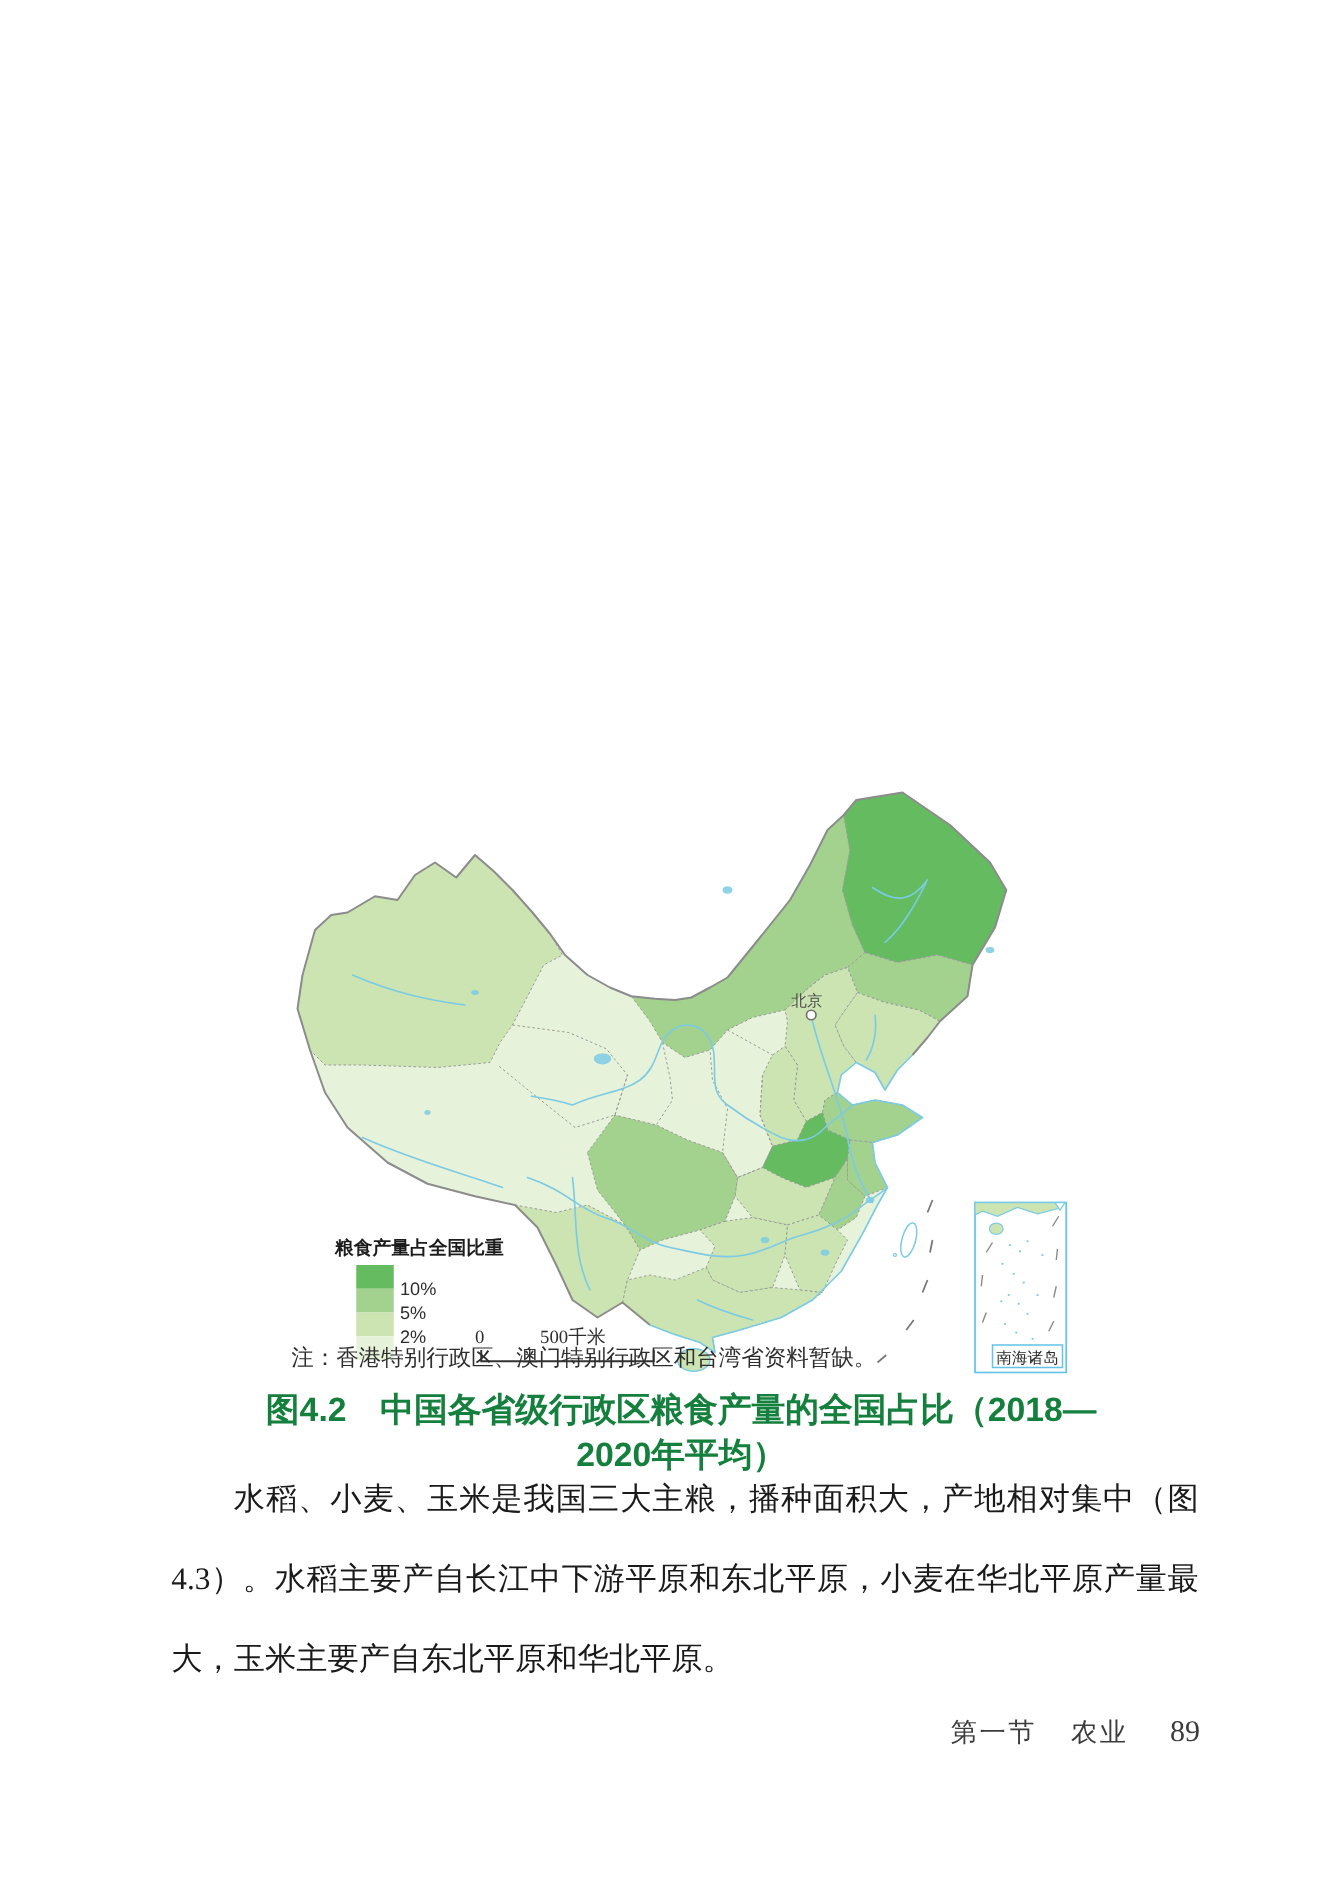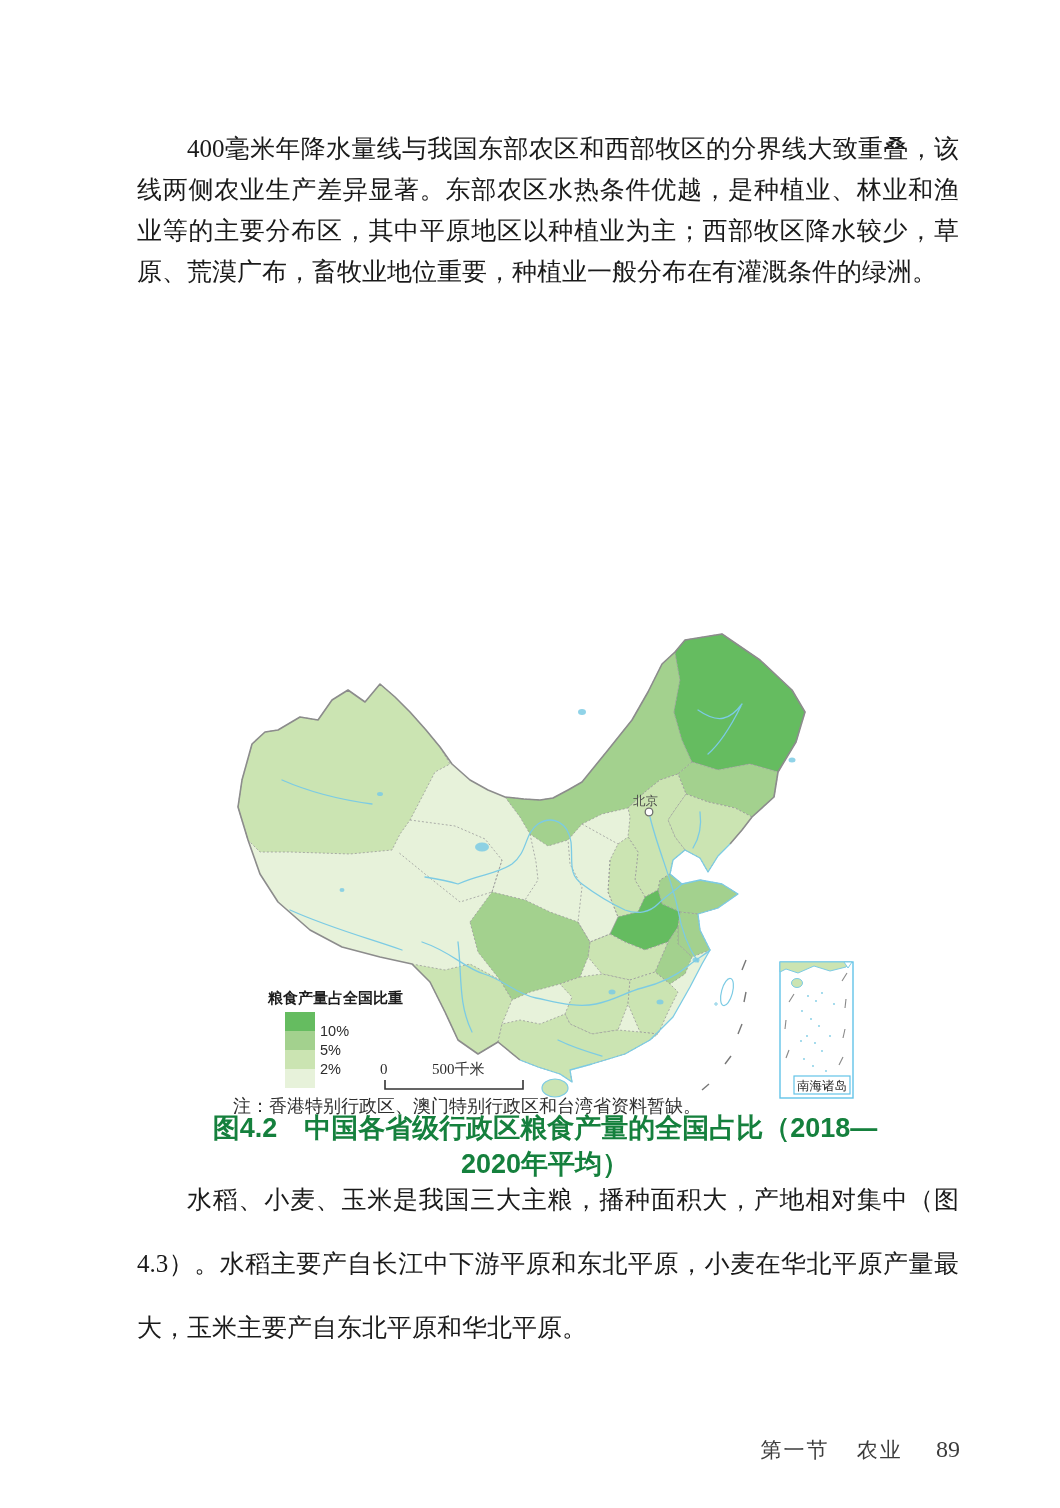--- a/index.html
+++ b/index.html
@@ -9,29 +9,29 @@
     overflow:hidden;
   }
   .text-col{
     position:absolute;left:137px;width:822px;
     font-size:25px;line-height:41px;text-align:justify;
   }
   .text-col p{margin:0;text-indent:2em;}
   .text-col.bottom{line-height:64px;}
   .figure-note{
     position:absolute;left:233px;top:1074px;width:640px;
-    font-size:18px;color:#2e2e2e;margin-top:20px;
+    font-size:18px;color:#2e2e2e;
   }
   .figure-caption{
     position:absolute;left:210px;top:1110px;width:670px;
     text-align:center;font-size:27px;font-weight:bold;
     font-family:"Liberation Sans","DejaVu Sans",sans-serif;color:#15803d;
   }
   .page-footer{
-    position:absolute;top:1436px;right:100px;
+    position:absolute;top:1372px;right:100px;
     font-size:21px;color:#3c3c3c;letter-spacing:2px;
   }
   .page-footer .topic{margin-left:20px;}
   .page-footer .pageno{margin-left:26px;font-size:24px;letter-spacing:0;}
   .map-wrap{position:absolute;left:230px;top:612px;width:625px;height:487px;}
   svg text{font-family:"Liberation Sans","DejaVu Sans",sans-serif;}
   
   .s1{fill:var(--shade1);} .s2{fill:var(--shade2);} .s3{fill:var(--shade3);} .s4{fill:var(--shade4);}
   .prov{stroke:#9a9a9a;stroke-width:.8;stroke-dasharray:2 2;stroke-linejoin:round;}
   .dashline{fill:none;stroke:#9a9a9a;stroke-width:.8;stroke-dasharray:2 2;}
@@ -44,21 +44,20 @@
   .legend-title{font-size:15px;font-weight:bold;fill:#1d1d1d;}
   .legend-label{font-size:14.5px;fill:#2c2c2c;}
   .scale-text{font-size:15px;fill:#2c2c2c;font-family:"Liberation Serif","DejaVu Serif",serif;}
   .city-label{font-size:12.5px;fill:#4a4a4a;}
   .inset-label{font-size:12.5px;fill:#2c2c2c;font-family:"Liberation Serif","DejaVu Serif",serif;}
 </style>
 </head>
 <body>
 
 <div class="text-col" style="top:128px;">
-  <p>400毫米年降水量线与我国东部农区和西部牧区的分界线大致重叠，该线两侧农业生产差异显著。东部农区水热条件优越，是种植业、林业和渔业等的主要分布区，其中平原地区以种植业为主；西部牧区降水较少，草原、荒漠广布，畜牧业地位重要，种植业一般分布在有灌溉条件的绿洲。</p>
 </div>
 
 <div class="map-wrap">
 <svg width="625" height="487" viewBox="0 0 625 487">
 
   <path class="s4" d="M12,168 L22,132 L35,120 L48,118 L70,105 L88,108 L102,88 L118,78 L135,90 L150,72 L165,85 L180,100 L196,118 L210,135 L222,152 L240,168 L258,178 L275,185 L294,187 L310,188 L323,186 L338,178 L352,170 L378,138 L402,108 L418,80 L432,52 L445,40 L455,28 L492,22 L530,48 L562,78 L575,100 L566,130 L548,160 L544,185 L522,205 L512,218 L500,232 L488,244 L478,260 L470,246 L455,238 L443,248 L440,262 L452,272 L470,268 L492,272 L508,282 L488,296 L468,302 L470,318 L480,338 L472,352 L460,375 L443,405 L420,428 L395,442 L362,452 L340,458 L342,470 L330,462 L308,455 L290,448 L268,430 L248,442 L228,428 L215,400 L200,370 L182,352 L150,345 L112,335 L80,318 L48,290 L30,262 L18,228 L8,195 Z"></path>
 
   <polygon class="prov s3" points="12,168 22,132 35,120 48,118 70,105 88,108 102,88 118,78 135,90 150,72 165,85 180,100 196,118 210,135 220,152 205,160 192,185 180,208 170,222 162,238 120,242 60,240 30,240 18,228 8,195"></polygon>
   <polygon class="prov s2" points="275,185 294,187 310,188 323,186 338,178 352,170 378,138 402,108 418,80 432,52 445,40 450,68 444,100 452,128 462,150 448,162 430,168 415,180 398,196 372,202 352,212 338,228 318,234 300,222 290,205"></polygon>
   <polygon class="prov s1" points="445,40 455,28 492,22 530,48 562,78 575,100 566,130 548,160 520,152 488,158 462,150 452,128 444,100 450,68"></polygon>

